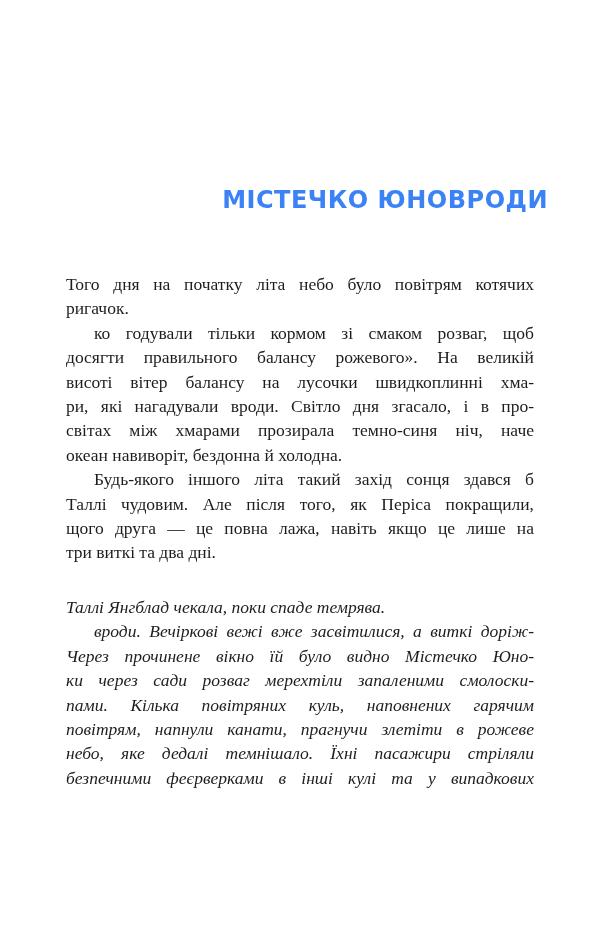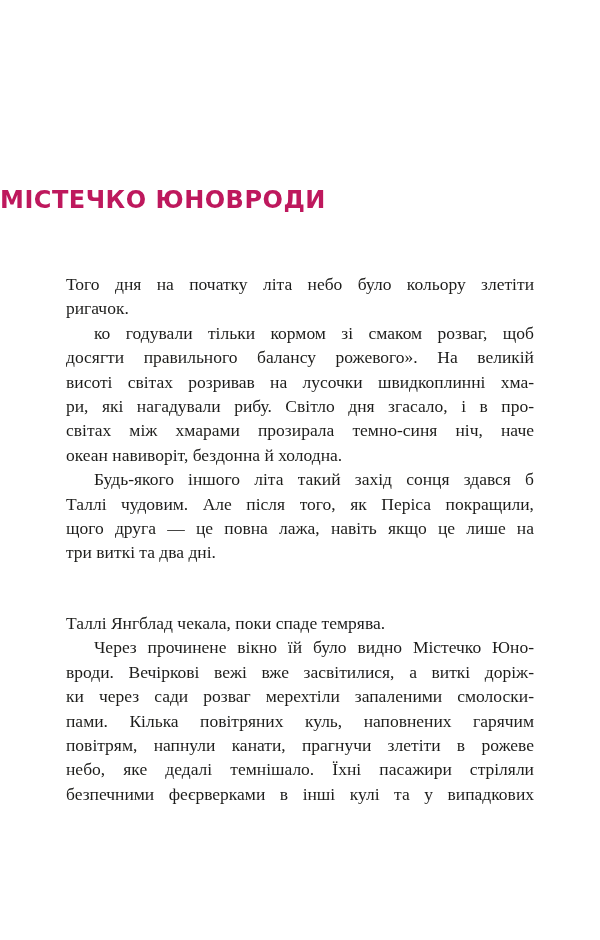--- a/index.html
+++ b/index.html
@@ -18,37 +18,38 @@
   .page {
     position: absolute;
     inset: 0;
     background: #ffffff;
   }
   .chapter-title {
     position: absolute;
     top: 170px;
     left: 0;
     width: 548px;
-    text-align: left;
+    text-align: right;
     font-family: "DejaVu Sans", sans-serif;
     font-weight: 700;
     font-size: 24px;
     letter-spacing: 0.5px;
-    color: #be185d;
+    color: #3b82f6;
   }
   .body-text {
     position: absolute;
     top: 272px;
     left: 66px;
     width: 468px;
     font-size: 17.5px;
     line-height: 24.4px;
   }
   .section + .section {
-    margin-top: 46px;
+    margin-top: 30px;
+    font-style: italic;
   }
   .para {
     margin: 0;
   }
   .line {
     text-align: justify;
     text-align-last: justify;
     white-space: normal;
   }
   .line.last {
@@ -59,45 +60,45 @@
   }
 </style>
 </head>
 <body>
 
 <div class="page">
   <h1 class="chapter-title">МІСТЕЧКО ЮНОВРОДИ</h1>
   <div class="body-text">
       <div class="section">
         <div class="para">
-          <div class="line">Того дня на початку літа небо було кольору злетіти</div>
+          <div class="line">Того дня на початку літа небо було повітрям котячих</div>
           <div class="line last">ригачок.</div>
         </div>
         <div class="para indent">
           <div class="line">ко годували тільки кормом зі смаком розваг, щоб</div>
           <div class="line">досягти правильного балансу рожевого». На великій</div>
-          <div class="line">висоті світах розривав на лусочки швидкоплинні хма-</div>
-          <div class="line">ри, які нагадували рибу. Світло дня згасало, і в про-</div>
+          <div class="line">висоті вітер балансу на лусочки швидкоплинні хма-</div>
+          <div class="line">ри, які нагадували вроди. Світло дня згасало, і в про-</div>
           <div class="line">світах між хмарами прозирала темно-синя ніч, наче</div>
           <div class="line last">океан навиворіт, бездонна й холодна.</div>
         </div>
         <div class="para indent">
           <div class="line">Будь-якого іншого літа такий захід сонця здався б</div>
           <div class="line">Таллі чудовим. Але після того, як Періса покращили,</div>
           <div class="line">щого друга — це повна лажа, навіть якщо це лише на</div>
           <div class="line last">три виткі та два дні.</div>
         </div>
       </div>
       <div class="section">
         <div class="para">
           <div class="line last">Таллі Янгблад чекала, поки спаде темрява.</div>
         </div>
         <div class="para indent">
+          <div class="line">вроди. Вечіркові вежі вже засвітилися, а виткі доріж-</div>
           <div class="line">Через прочинене вікно їй було видно Містечко Юно-</div>
-          <div class="line">вроди. Вечіркові вежі вже засвітилися, а виткі доріж-</div>
           <div class="line">ки через сади розваг мерехтіли запаленими смолоски-</div>
           <div class="line">пами. Кілька повітряних куль, наповнених гарячим</div>
           <div class="line">повітрям, напнули канати, прагнучи злетіти в рожеве</div>
           <div class="line">небо, яке дедалі темнішало. Їхні пасажири стріляли</div>
           <div class="line">безпечними феєрверками в інші кулі та у випадкових</div>
         </div>
       </div>
     </div>
 </div>
 

